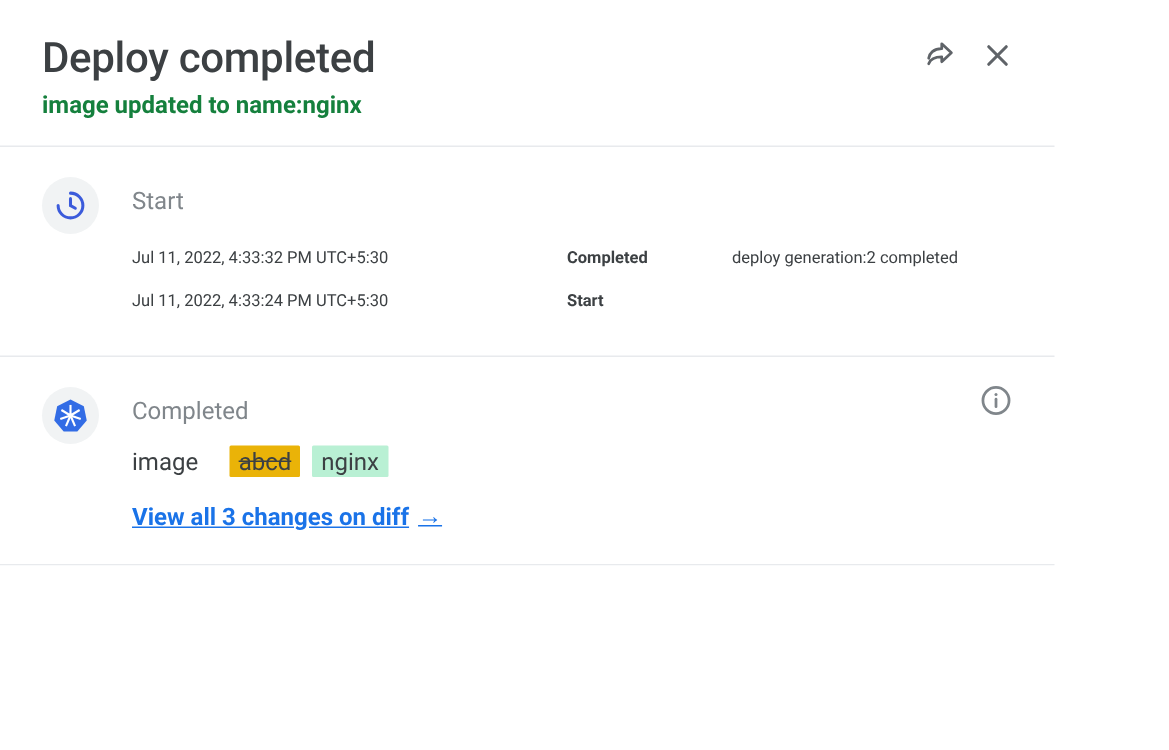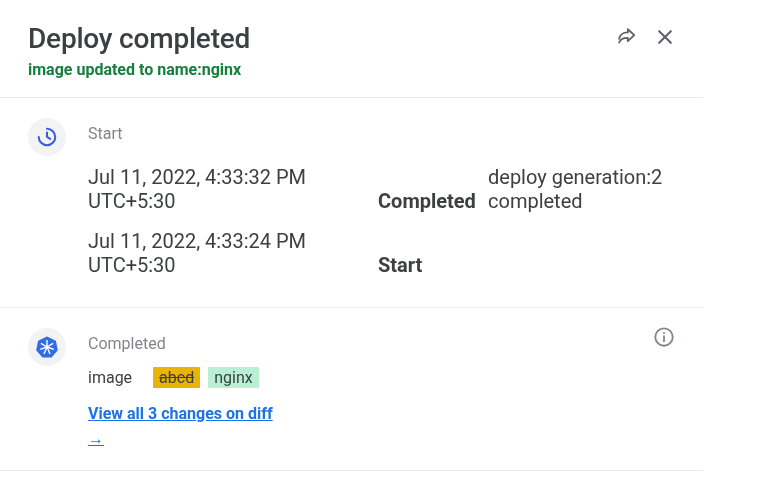--- a/index.html
+++ b/index.html
@@ -58,21 +58,21 @@
   .section-body { flex: 1; padding-top: 6px; }
   .section-label {
     font-size: 16px;
     color: #80868b;
     font-weight: 400;
     margin-bottom: 14px;
   }
   .events-table { width: 100%; }
   .event-row {
     display: flex;
-    font-size: 20px;
+    font-size: 11px;
     color: #3c4043;
     padding: 8px 0;
     align-items: flex-end;
   }
   .event-time { width: 290px; flex-shrink: 0; }
   .event-status { width: 110px; flex-shrink: 0; font-weight: 700; }
   .event-msg { flex: 1; }
   .diff-line {
     display: flex;
     align-items: center;
@@ -95,23 +95,22 @@
     color: #3c4043;
     border-radius: 1px;
   }
   .view-link {
     color: #1a73e8;
     font-size: 16px;
     font-weight: 700;
     text-decoration: underline;
     cursor: pointer;
     display: inline-flex;
-    align-items: flex-start;
+    align-items: flex-end;
     gap: 6px;
-    flex-direction: column;
   }
   .info-btn {
     position: absolute;
     top: 18px;
     right: 28px;
     color: #80868b;
     cursor: pointer;
   }
 </style>
 </head>

